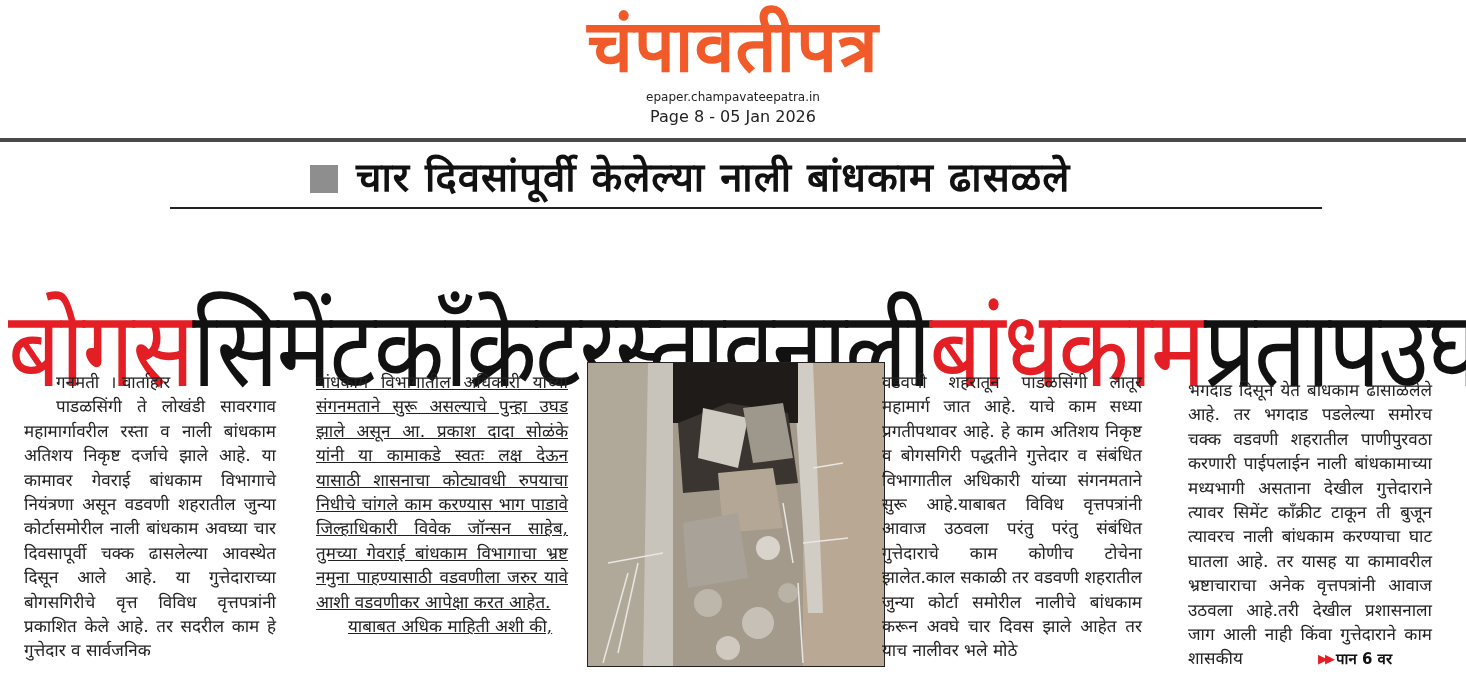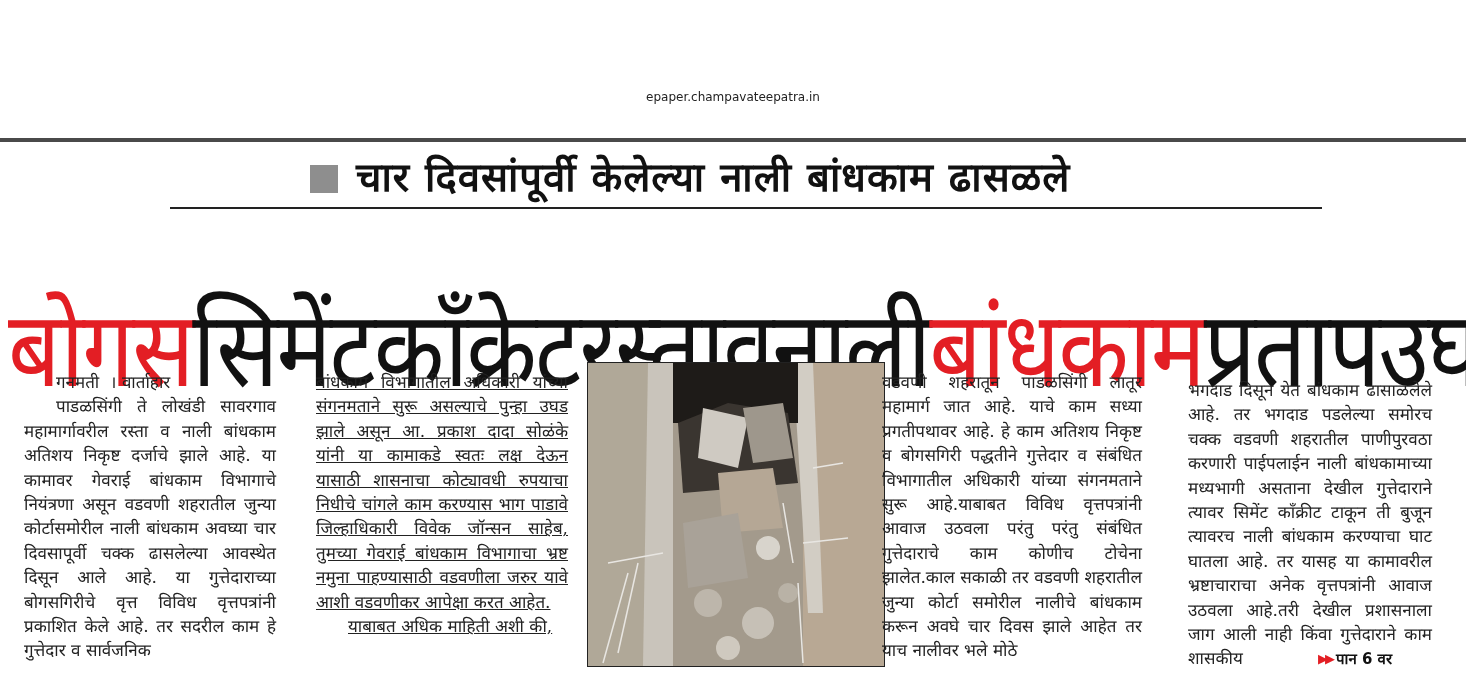--- a/index.html
+++ b/index.html
@@ -27,21 +27,23 @@
   .photo { position:absolute; left:587px; top:362px; width:296px; height:303px; border:1px solid #222; overflow:hidden; background:#9b9488; }
   .photo-svg { width:100%; height:100%; display:block; }
   .continue { position:absolute; left:1318px; top:648px; font-family:"DejaVu Sans", sans-serif; font-weight:bold; font-size:15px; color:#111; display:flex; align-items:center; }
   .continue-arrow { color:#e31e24; font-size:13px; margin-right:4px; letter-spacing:-3px; }
   .dateline { white-space:pre; }
 </style>
 </head>
 <body>
 
 <header class="masthead">
+  <div class="brand">चंपावतीपत्र</div>
   <div class="site-url">epaper.champavateepatra.in</div>
+  <div class="page-info">Page 8 - 05 Jan 2026</div>
 </header>
 <div class="top-rule"></div>
 
 <div class="kicker">
   <span class="kicker-square"></span>
   <span class="kicker-text">चार दिवसांपूर्वी केलेल्या नाली बांधकाम ढासळले</span>
 </div>
 <div class="kicker-rule"></div>
 
 <h1 class="headline">

